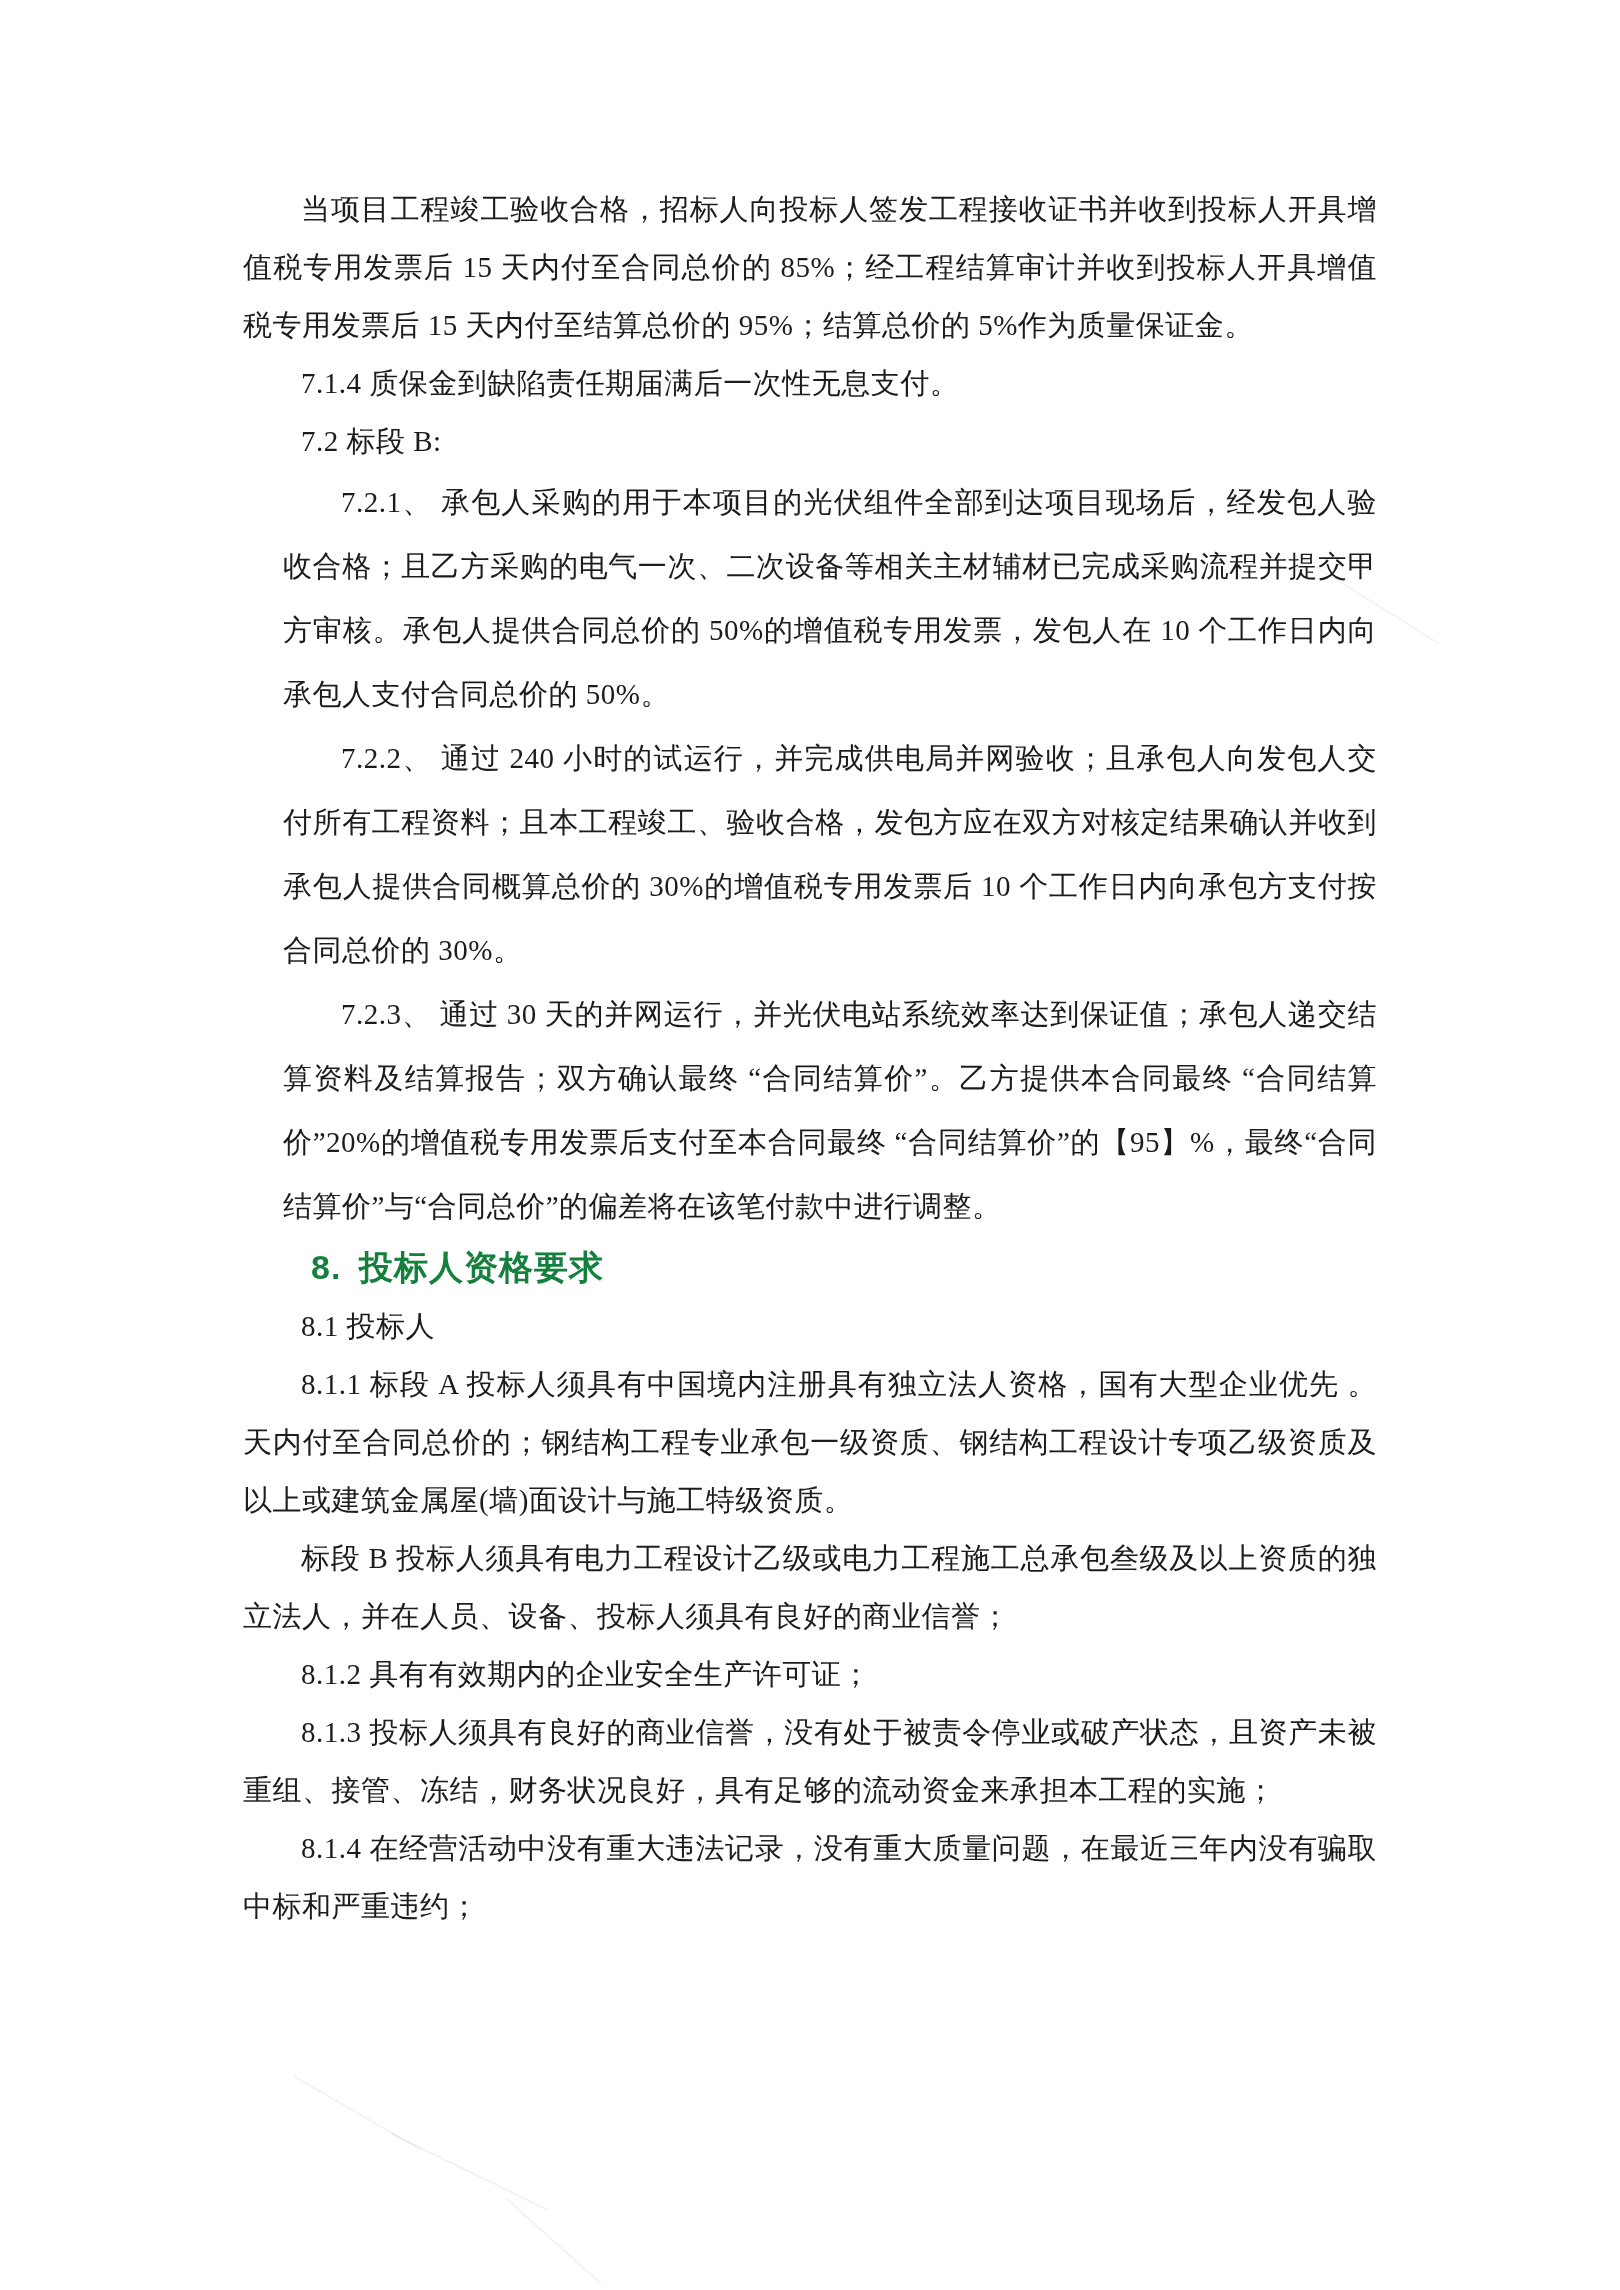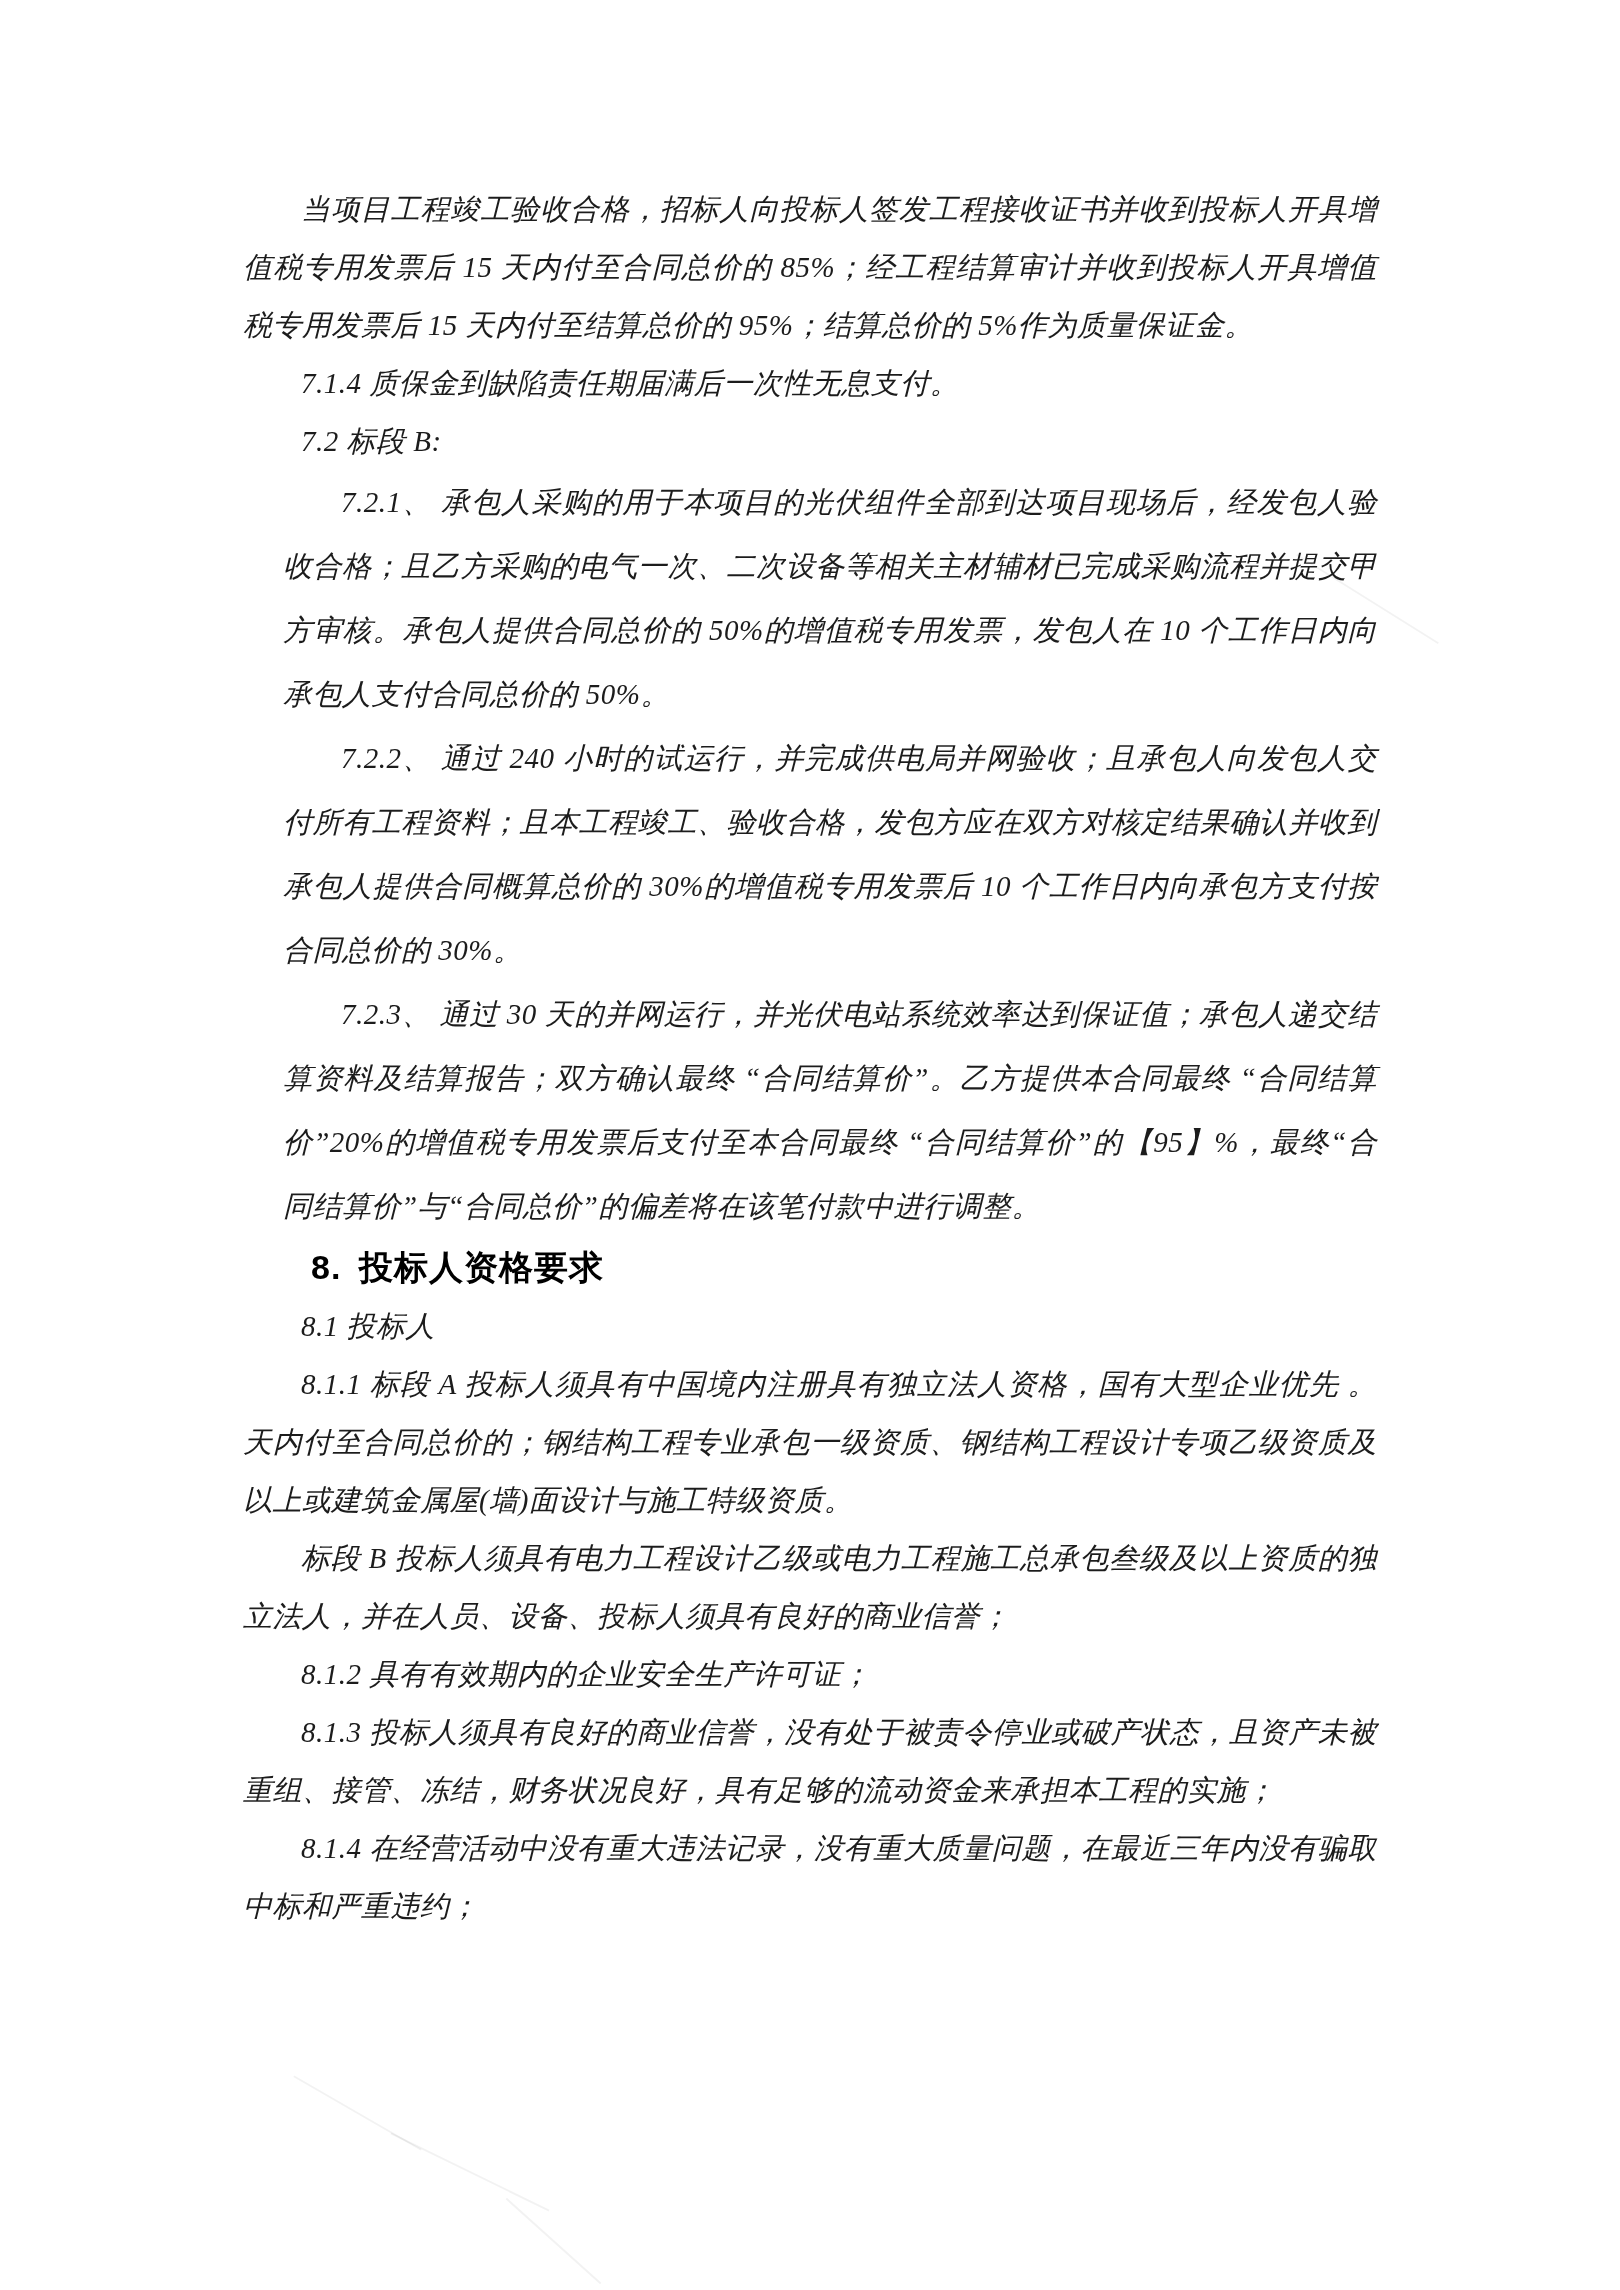--- a/index.html
+++ b/index.html
@@ -23,33 +23,32 @@
     width: 1134px;
   }
   .para {
     margin: 0;
     font-size: 29px;
     line-height: 58px;
     text-align: justify;
     text-indent: 2em;
     letter-spacing: 0.5px;
     word-break: break-all;
-    font-style: italic;
   }
   .para.loose {
     line-height: 64px;
     margin-left: 40px;
   }
   .heading8 {
     margin: 0;
     font-family: "Liberation Sans", "DejaVu Sans", sans-serif;
     font-weight: bold;
     font-size: 34px;
     line-height: 59px;
-    color: #000000;
+    color: #15803d;
     text-indent: 2em;
     letter-spacing: 1px;
   }
   .heading8 .num {
     display: inline-block;
     margin-right: 17.6px;
     text-indent: 0;
   }
   
   .wm {

